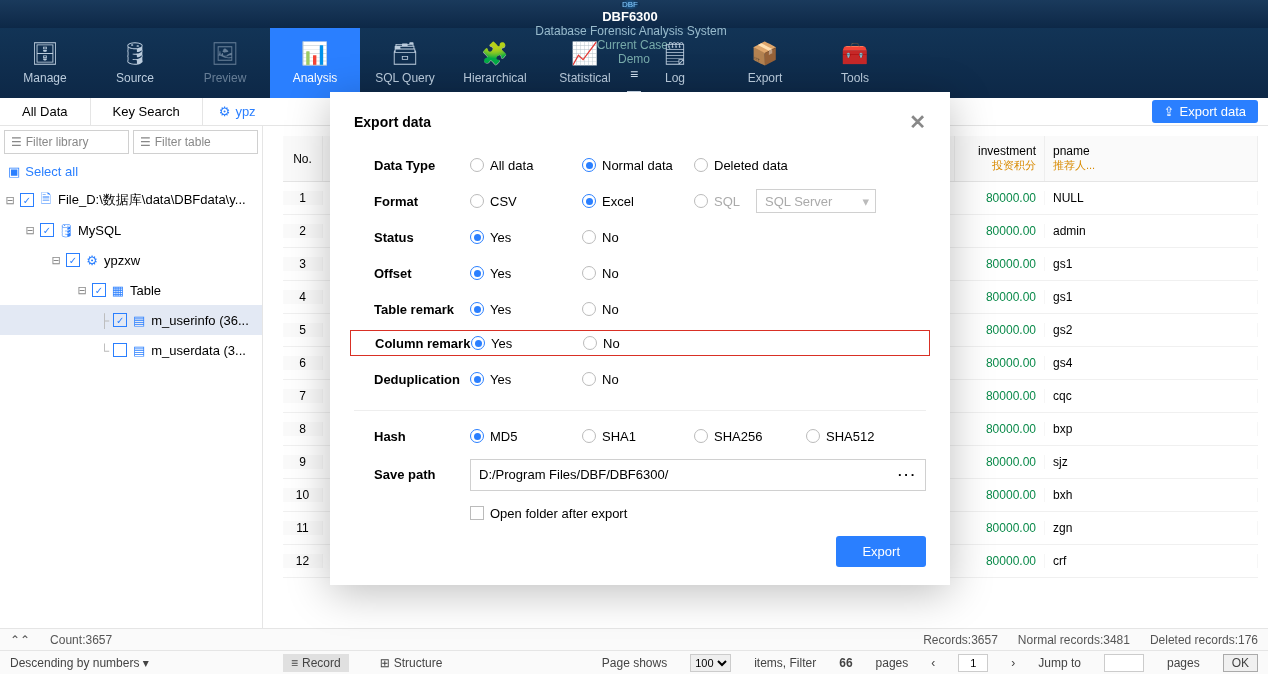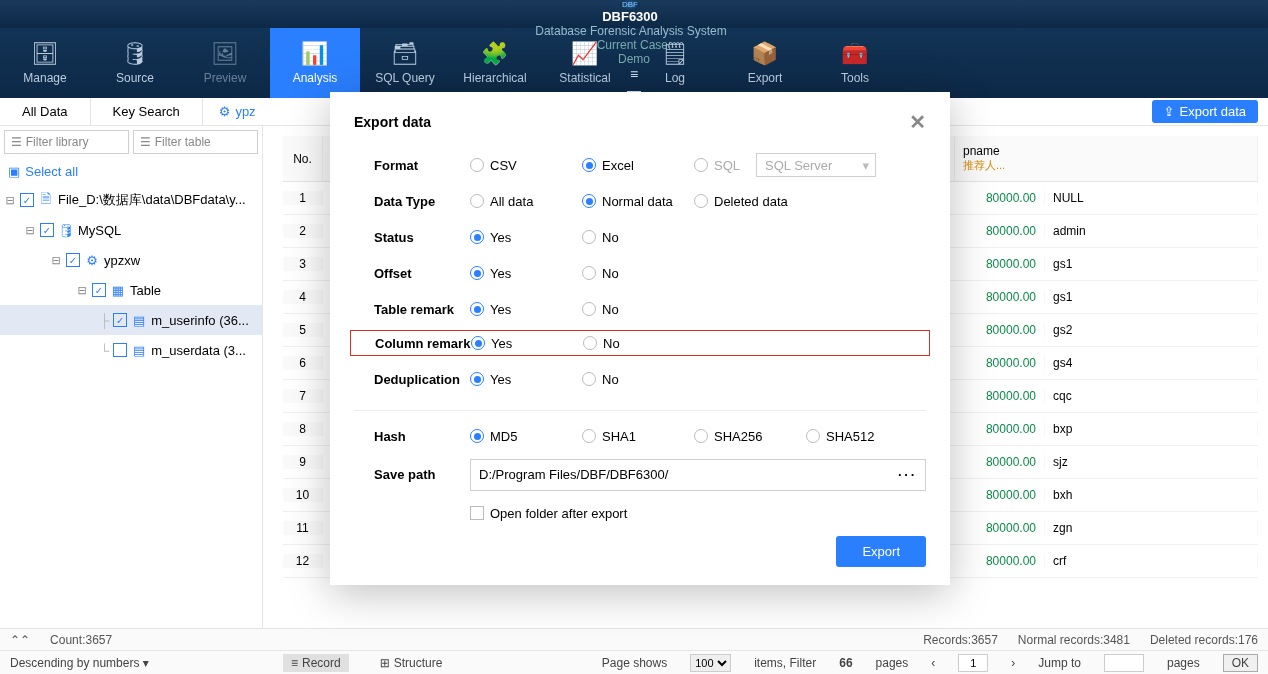--- a/index.html
+++ b/index.html
@@ -223,20 +223,24 @@
         <span class="ico" style="color:#2a7fff;">▤</span>
         <span>m_userdata (3...</span>
       </div>
     </div>
   </div>
 
   <div class="tablearea" style="padding:10px 10px 0 20px;">
     <div class="thead">
       <div class="th no">No.</div>
       <div class="hidden-gap" style="width:632px;border-right:1px solid #eee;"></div>
+      <div class="th inv">
+          <span>investment</span>
+          <span class="ch">投资积分</span>
+        </div>
       <div class="th pn">
           <span>pname</span>
           <span class="ch">推荐人...</span>
         </div>
     </div>
     <div id="tbody">
         <div class="trow">
           <div class="td no">1</div>
           <div class="hidden-gap" style="width:632px;"></div>
           <div class="td inv">80000.00</div>
@@ -349,53 +353,53 @@
 </div>
 
 <div class="overlay">
   <div class="modal">
     <div class="mtitle">
       <span>Export data</span>
       <span class="close">✕</span>
     </div>
 
     <div class="formrow">
+      <div class="flabel">Data Type</div>
+      <div class="fopts">
+        <label class="radio">
+            <span class="dot"></span>
+            <span>All data</span>
+          </label>
+        <label class="radio sel">
+            <span class="dot"></span>
+            <span>Normal data</span>
+          </label>
+        <label class="radio">
+            <span class="dot"></span>
+            <span>Deleted data</span>
+          </label>
+      </div>
+    </div>
+
+    <div class="formrow">
       <div class="flabel">Format</div>
       <div class="fopts">
         <label class="radio">
             <span class="dot"></span>
             <span>CSV</span>
           </label>
         <label class="radio sel">
             <span class="dot"></span>
             <span>Excel</span>
           </label>
         <label class="radio dis" style="min-width:50px;">
             <span class="dot"></span>
             <span>SQL</span>
           </label>
         <div class="selectctl">SQL Server</div>
-      </div>
-    </div>
-
-    <div class="formrow">
-      <div class="flabel">Data Type</div>
-      <div class="fopts">
-        <label class="radio">
-            <span class="dot"></span>
-            <span>All data</span>
-          </label>
-        <label class="radio sel">
-            <span class="dot"></span>
-            <span>Normal data</span>
-          </label>
-        <label class="radio">
-            <span class="dot"></span>
-            <span>Deleted data</span>
-          </label>
       </div>
     </div>
 
     <div class="formrow">
       <div class="flabel">Status</div>
       <div class="fopts">
         <label class="radio sel">
             <span class="dot"></span>
             <span>Yes</span>
           </label>

